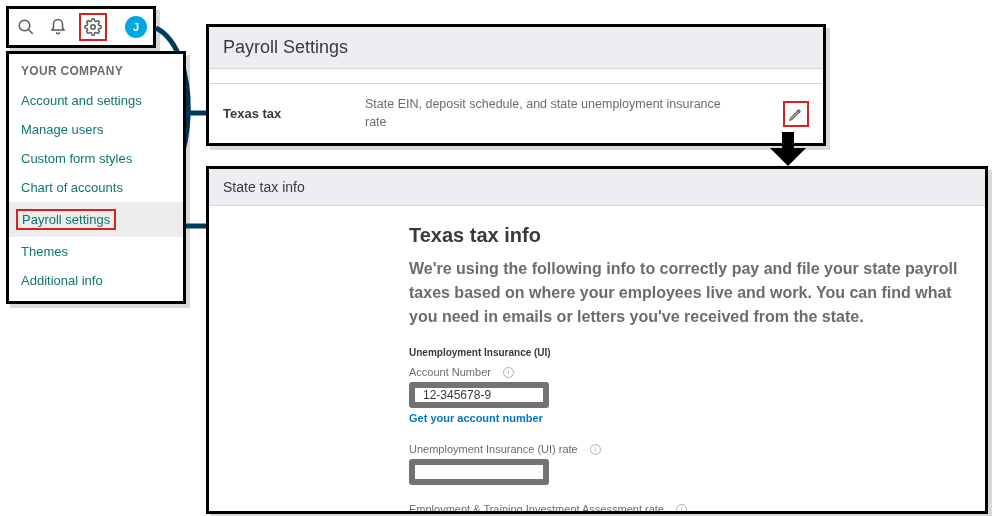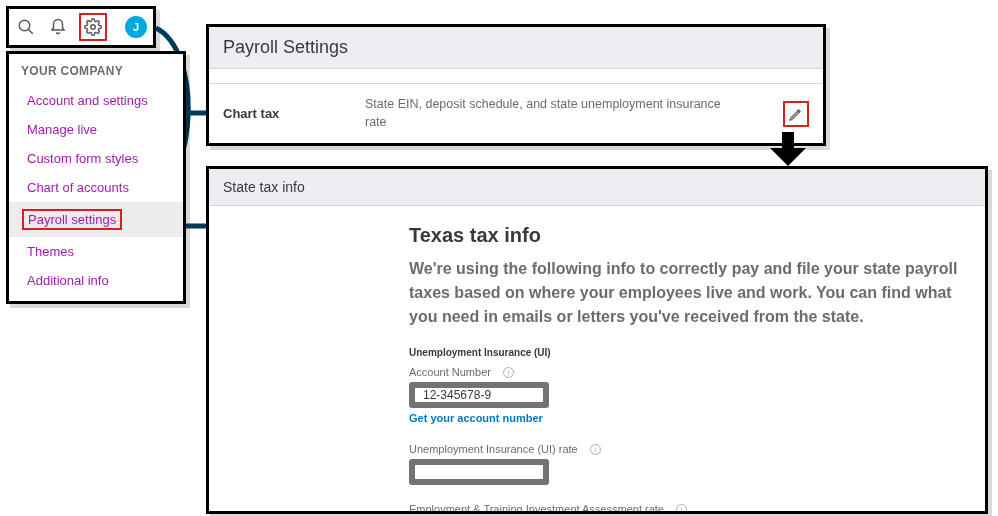--- a/index.html
+++ b/index.html
@@ -54,22 +54,22 @@
   }
   .company-menu h4 {
     font-size: 12px;
     font-weight: 600;
     color: #6b6c72;
     padding: 0 12px 8px 12px;
     letter-spacing: 0.3px;
   }
   .company-menu .item {
     font-size: 13px;
-    color: #a21caf;
-    padding: 7px 18px;
+    color: #0f766e;
+    padding: 7px 12px;
     cursor: pointer;
   }
   .company-menu .item.hl {
     background: #ececec;
   }
   .company-menu .item .hl-box {
     display: inline-block;
     border: 2px solid #d8201e;
     padding: 1px 4px;
     margin-left: -5px;
@@ -243,21 +243,21 @@
 </div>
 
 <svg class="arrow-curved" viewBox="0 0 90 200">
   <path d="M 26 8 C 70 30, 70 150, 20 186" fill="none" stroke="#003a5d" stroke-width="5"></path>
   <polygon points="20,186 32,174 36,190" fill="#003a5d"></polygon>
 </svg>
 
 <div class="panel company-menu">
   <h4>YOUR COMPANY</h4>
   <div class="item">Account and settings</div>
-  <div class="item">Manage live</div>
+  <div class="item">Manage users</div>
   <div class="item">Custom form styles</div>
   <div class="item">Chart of accounts</div>
   <div class="item hl">
     <span class="hl-box">Payroll settings</span>
   </div>
   <div class="item">Themes</div>
   <div class="item">Additional info</div>
 </div>
 
 <svg class="arrow-right-svg" viewBox="0 0 30 14" style="left:186px; top:219px;">
@@ -267,21 +267,21 @@
 
 <svg class="arrow-right-svg" viewBox="0 0 30 14">
   <line x1="0" y1="7" x2="22" y2="7" stroke="#003a5d" stroke-width="5"></line>
   <polygon points="22,1 30,7 22,13" fill="#003a5d"></polygon>
 </svg>
 
 <div class="panel payroll-panel">
   <div class="payroll-header">Payroll Settings</div>
   <div style="height:14px;"></div>
   <div class="payroll-row">
-    <div class="rname">Chart tax</div>
+    <div class="rname">Texas tax</div>
     <div class="rdesc">State EIN, deposit schedule, and state unemployment insurance rate</div>
     <div class="edit-btn">
       <svg width="16" height="16" viewBox="0 0 24 24" fill="none" stroke="#6b6c72" stroke-width="2">
           <path d="M3 21l3-1 12-12-2-2L4 18l-1 3z"></path>
           <path d="M14 6l4 4"></path>
         </svg>
     </div>
   </div>
 </div>
 

